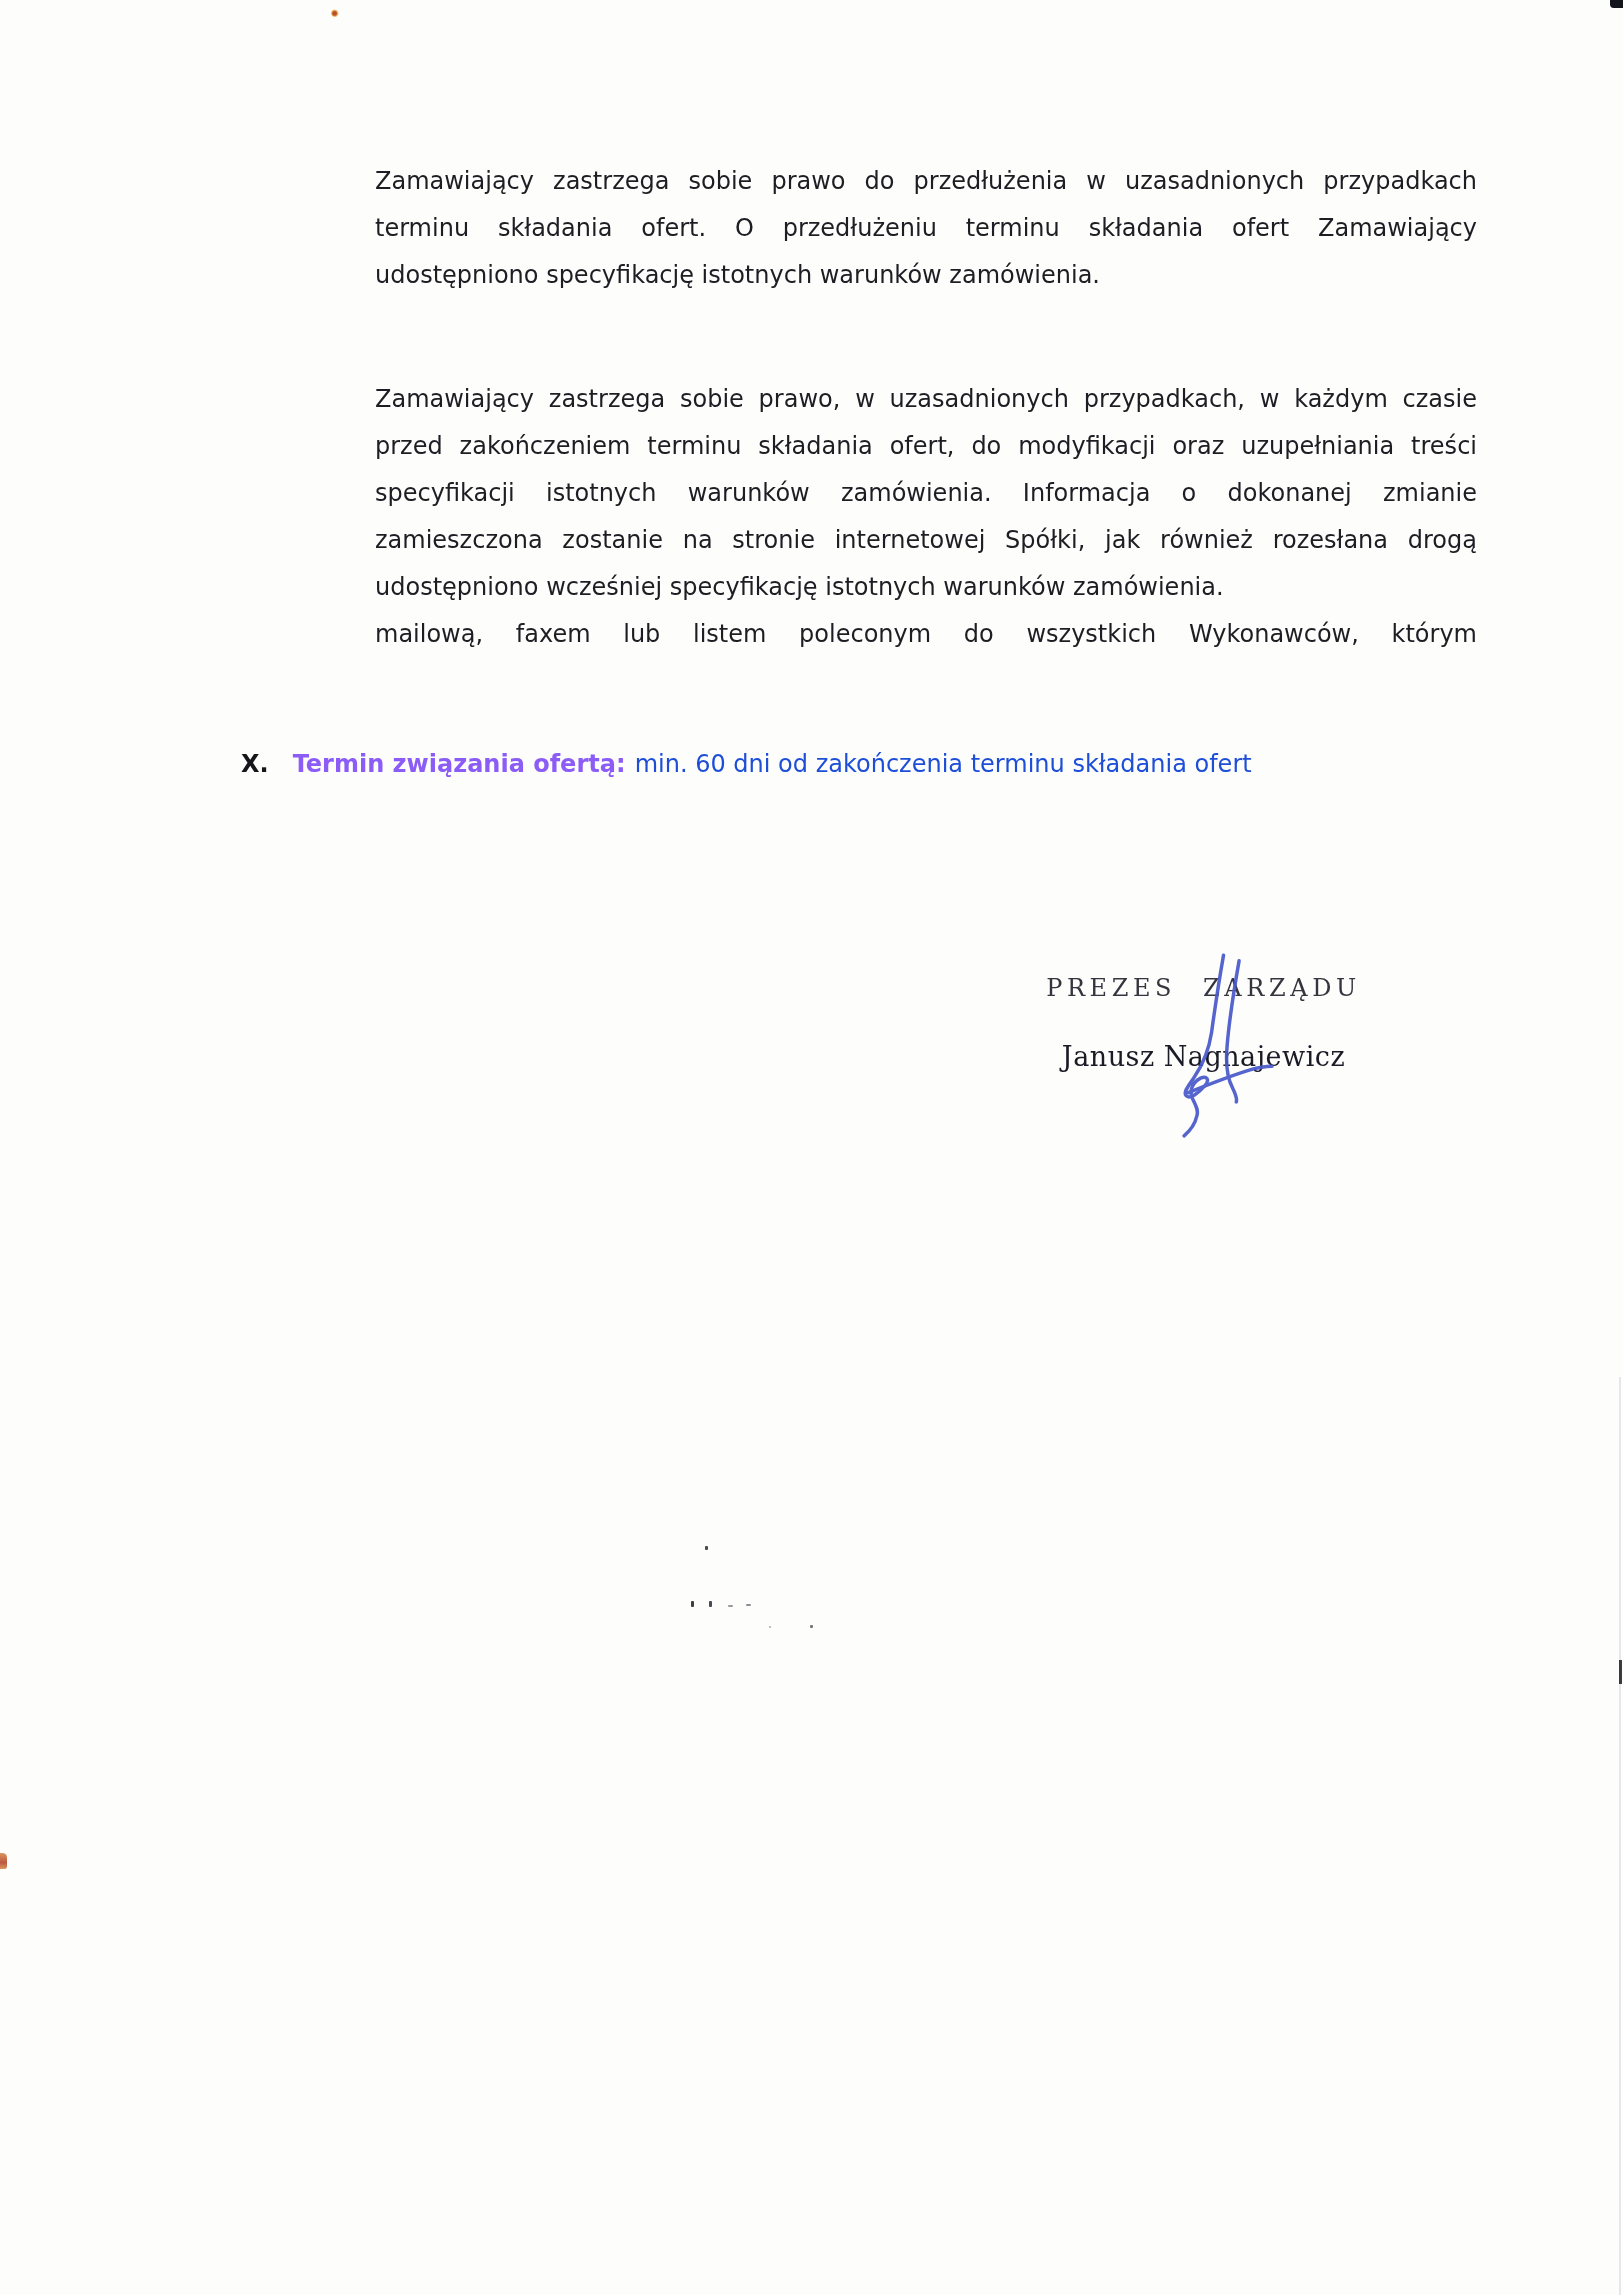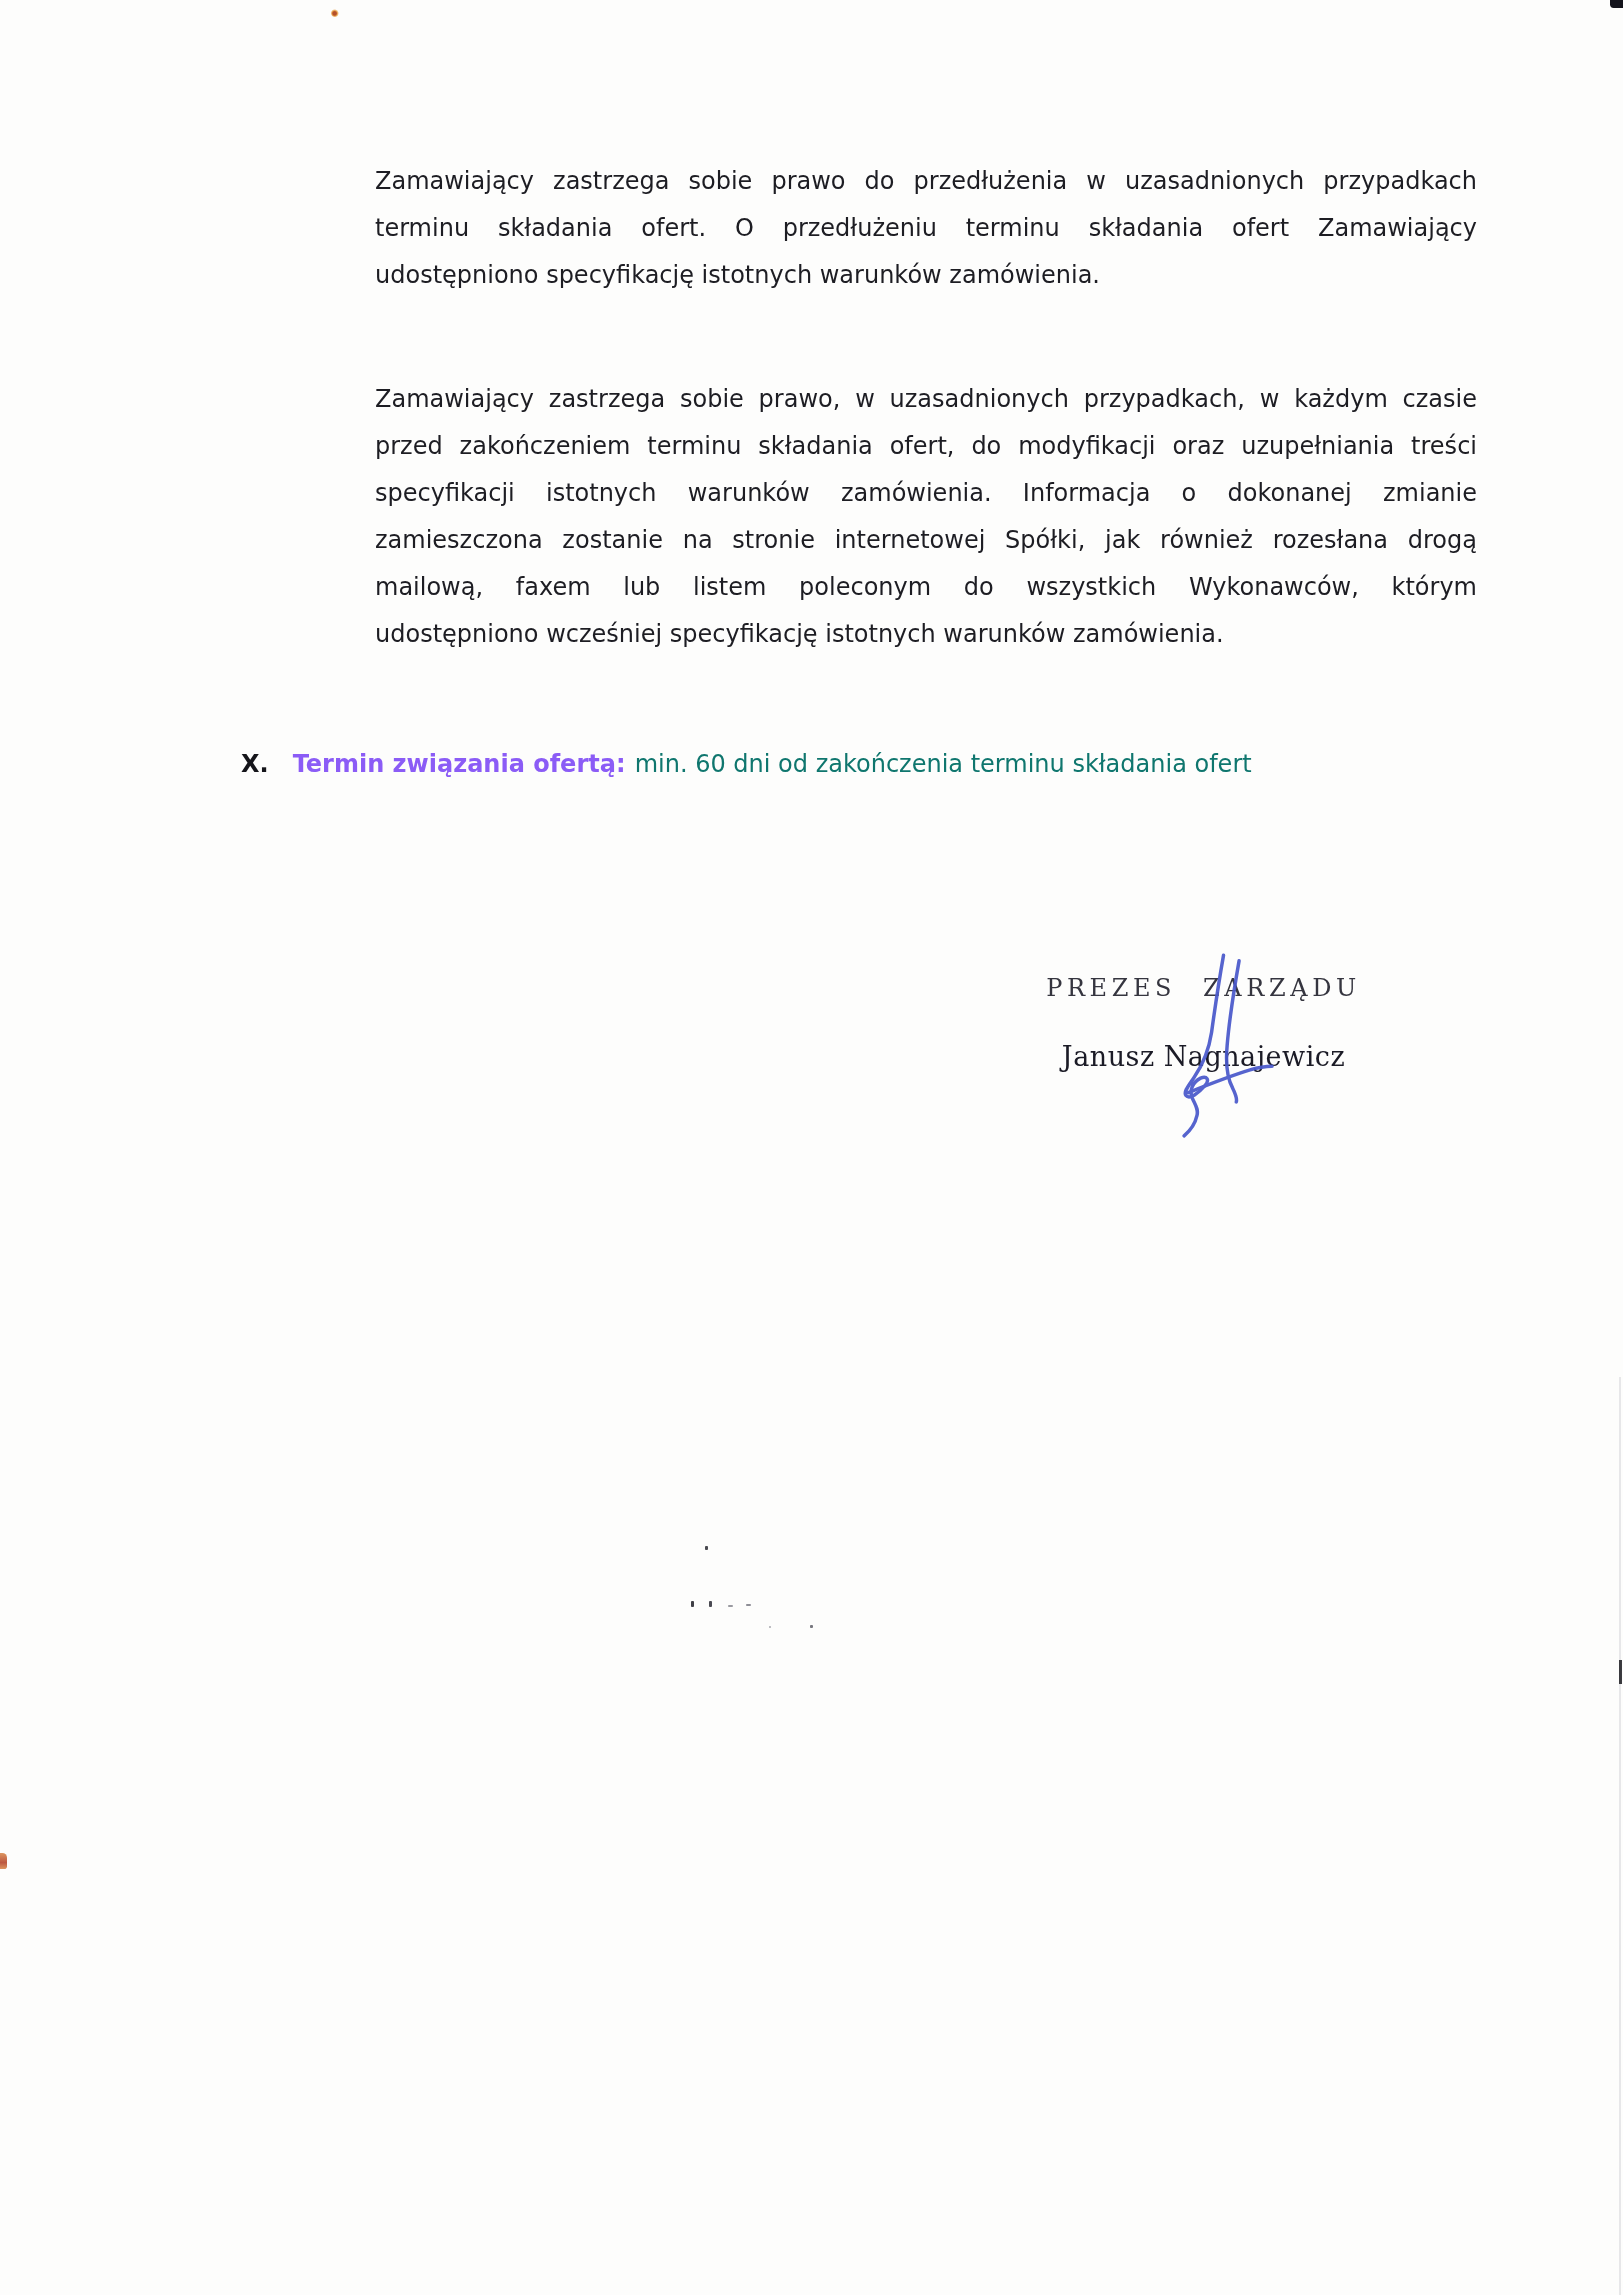--- a/index.html
+++ b/index.html
@@ -18,21 +18,21 @@
     white-space:normal;color:#1d1d23;
   }
   .line.last{text-align:left;text-align-last:left;}
   #para1{top:158px;}
   #para2{top:376px;}
   
   .section{position:absolute;left:241px;top:741px;width:1240px;
     height:47px;line-height:47px;font-size:24px;white-space:nowrap;}
   .section .num{font-weight:bold;margin-right:24px;color:#15151a;}
   .section .title{font-weight:bold;color:#8b5cf6;}
-  .section .value{font-weight:normal;margin-left:9.2px;color:#0f766e;}
+  .section .value{font-weight:normal;margin-left:9.2px;color:#1d4ed8;}
   
   .signature{position:absolute;left:1038px;top:973px;width:331px;text-align:center;}
   .sig-role{
     font-family:"DejaVu Serif",serif;font-size:24px;color:#35353f;
     letter-spacing:4.6px;word-spacing:14.7px;line-height:31px;
   }
   .sig-name{
     font-family:"DejaVu Serif",serif;font-size:27px;
     color:#1b1b26;margin-top:37px;letter-spacing:0.5px;line-height:31px;
   }
@@ -58,22 +58,22 @@
     <div class="line">Zamawiający zastrzega sobie prawo do przedłużenia w uzasadnionych przypadkach</div>
     <div class="line">terminu składania ofert. O przedłużeniu terminu składania ofert Zamawiający</div>
     <div class="line last">udostępniono specyfikację istotnych warunków zamówienia.</div>
   </div>
 
   <div class="para" id="para2">
     <div class="line">Zamawiający zastrzega sobie prawo, w uzasadnionych przypadkach, w każdym czasie</div>
     <div class="line">przed zakończeniem terminu składania ofert, do modyfikacji oraz uzupełniania treści</div>
     <div class="line">specyfikacji istotnych warunków zamówienia. Informacja o dokonanej zmianie</div>
     <div class="line">zamieszczona zostanie na stronie internetowej Spółki, jak również rozesłana drogą</div>
+    <div class="line last">udostępniono wcześniej specyfikację istotnych warunków zamówienia.</div>
     <div class="line">mailową, faxem lub listem poleconym do wszystkich Wykonawców, którym</div>
-    <div class="line last">udostępniono wcześniej specyfikację istotnych warunków zamówienia.</div>
   </div>
 
   <div class="section">
     <span class="num">X.</span><span class="title">Termin związania ofertą:</span><span class="value">min. 60 dni od zakończenia terminu składania ofert</span>
   </div>
 
   <div class="signature">
     <div class="sig-role">PREZES ZARZĄDU</div>
     <div class="sig-name">Janusz Nagnajewicz</div>
   </div>

